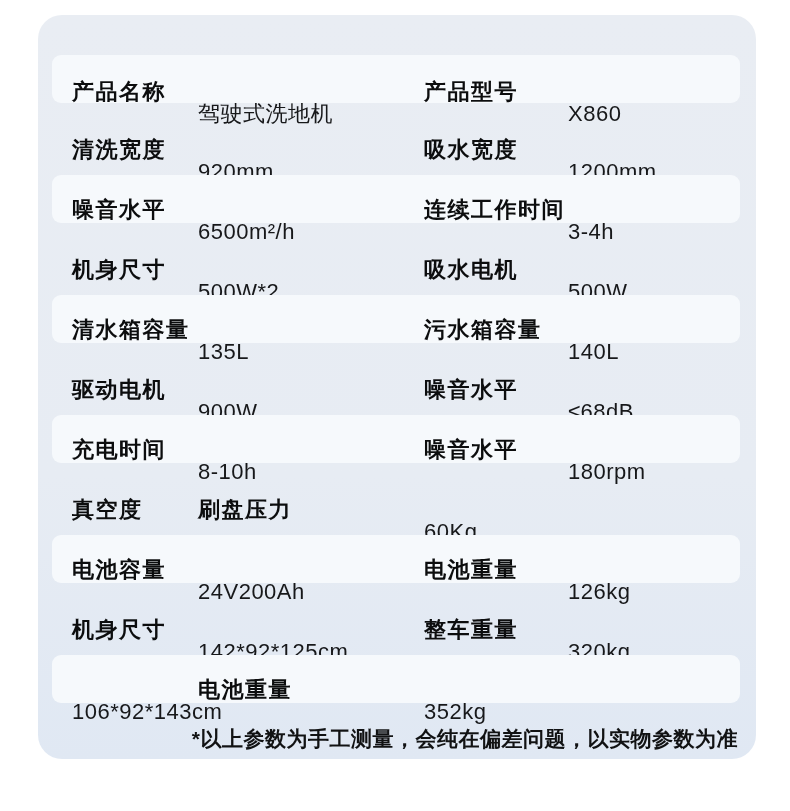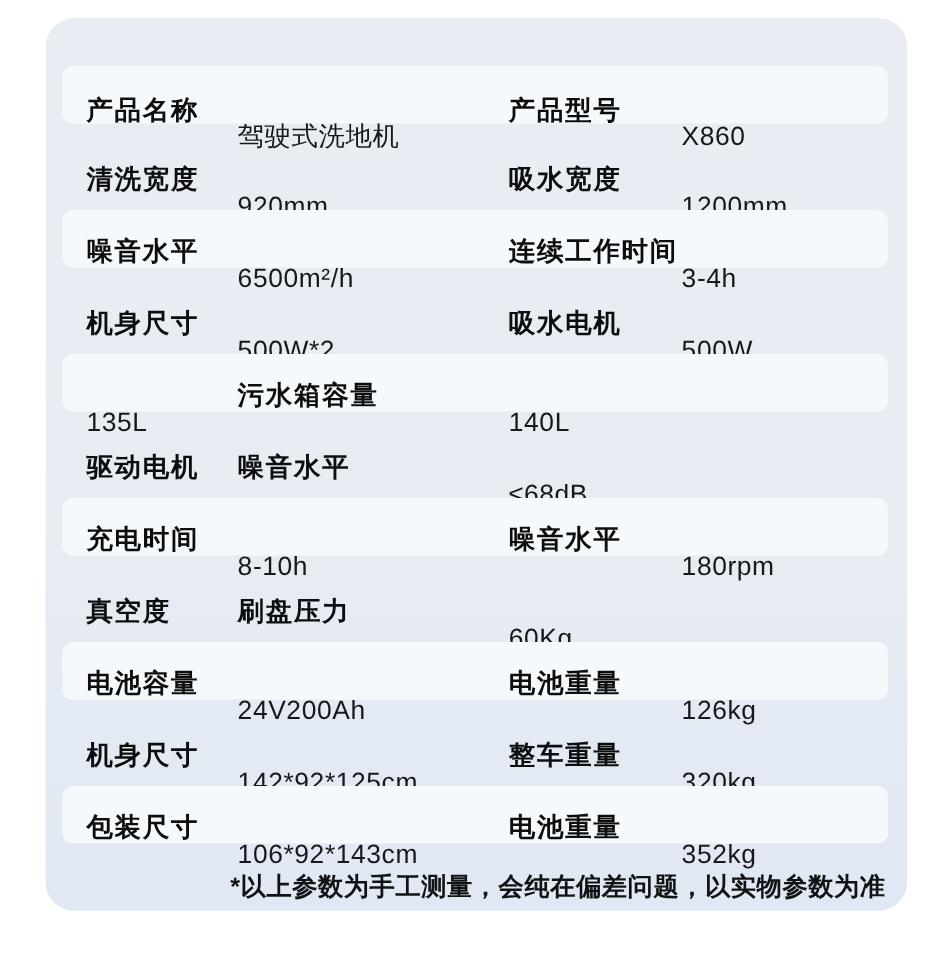--- a/index.html
+++ b/index.html
@@ -90,27 +90,29 @@
   </div>
 
   <div class="row">
     <div class="label">机身尺寸</div>
     <div class="value">500W*2</div>
     <div class="label">吸水电机</div>
     <div class="value">500W</div>
   </div>
 
   <div class="row striped">
+    <div class="label">清水箱容量</div>
     <div class="value">135L</div>
     <div class="label">污水箱容量</div>
     <div class="value">140L</div>
   </div>
 
   <div class="row">
     <div class="label">驱动电机</div>
+    <div class="value">900W</div>
     <div class="label">噪音水平</div>
     <div class="value">≤68dB</div>
   </div>
 
   <div class="row striped">
     <div class="label">充电时间</div>
     <div class="value">8-10h</div>
     <div class="label">噪音水平</div>
     <div class="value">180rpm</div>
   </div>
@@ -129,21 +131,20 @@
   </div>
 
   <div class="row">
     <div class="label">机身尺寸</div>
     <div class="value">142*92*125cm</div>
     <div class="label">整车重量</div>
     <div class="value">320kg</div>
   </div>
 
   <div class="row striped">
-    <div class="label">包装尺寸</div>
     <div class="value">106*92*143cm</div>
     <div class="label">电池重量</div>
     <div class="value">352kg</div>
   </div>
 </div>
     <div class="footnote">*以上参数为手工测量，会纯在偏差问题，以实物参数为准</div>
   </div>
 </div>
 
 </body></html>

